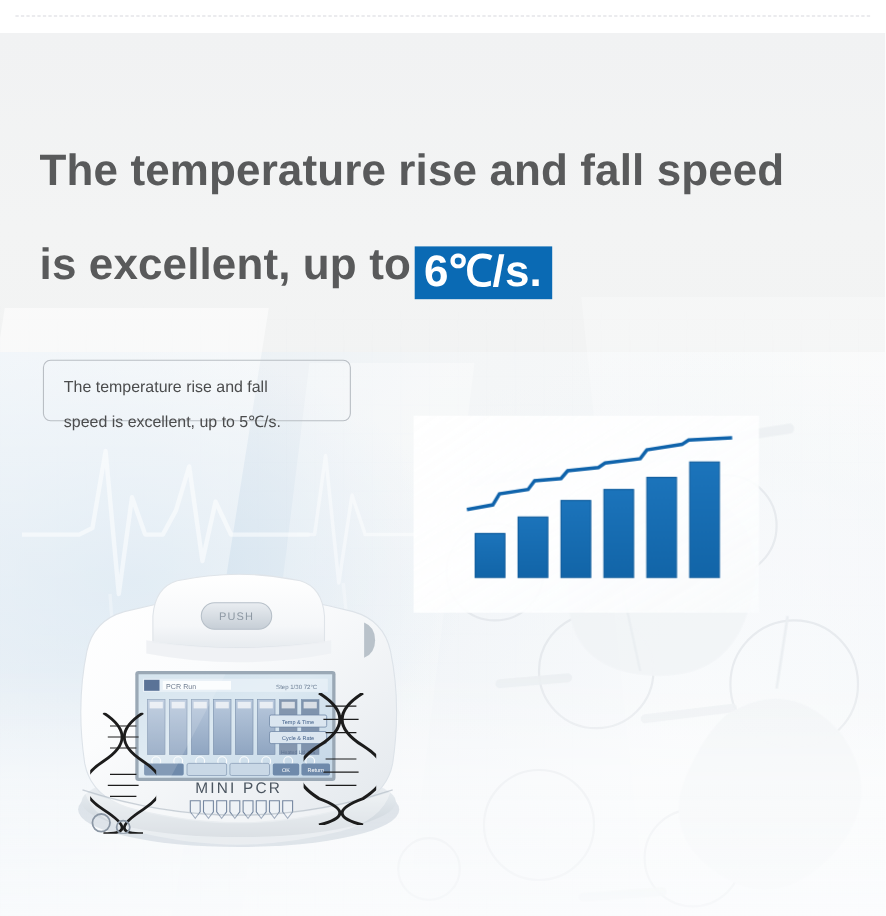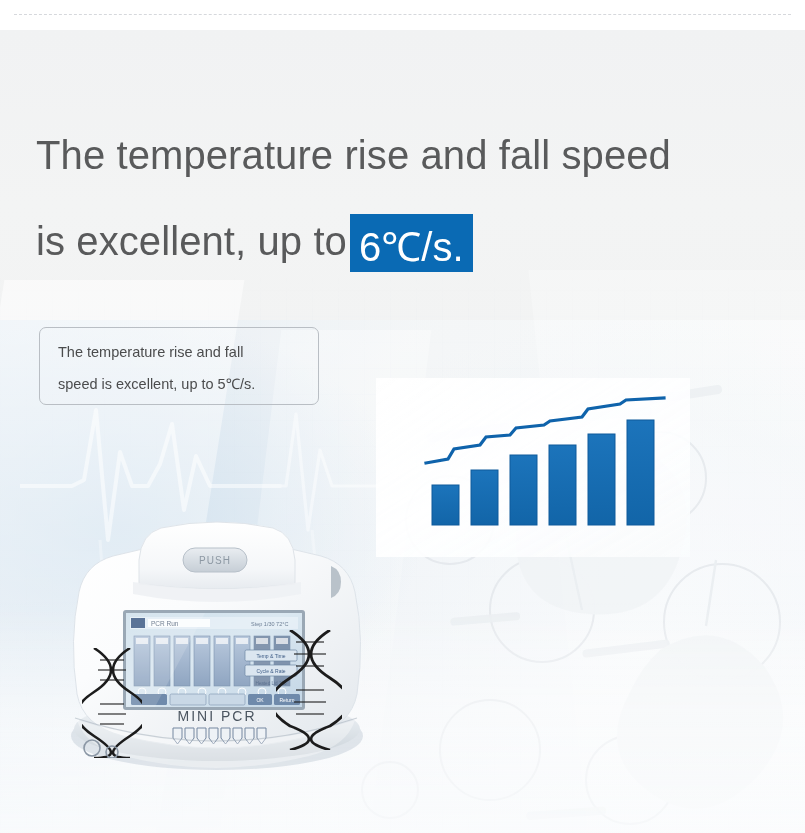--- a/index.html
+++ b/index.html
@@ -57,33 +57,33 @@
 
   
   .bottom-sheen{
     position:absolute;left:0;bottom:0;width:805px;height:230px;
     background:linear-gradient(180deg, rgba(255,255,255,0) 0%, rgba(255,255,255,.45) 45%, rgba(252,253,254,.75) 100%);
   }
 
   
   .headline{
     position:absolute;left:36px;top:112px;width:730px;
-    font-size:40px;line-height:86px;color:#595a5b;font-weight:400;
+    font-size:40px;line-height:86px;color:#595a5b;font-weight:700;
     letter-spacing:.1px;white-space:nowrap;
   }
   .headline .ln{display:block;}
   .hl-box{
     display:inline-block;background:#0a6ab4;color:#ffffff;
-    padding:12px 9px 4px 9px;margin-left:3px;line-height:1.05;
+    padding:2px 9px 4px 9px;margin-left:3px;line-height:1.05;
     vertical-align:-6px;
   }
 
   
   .caption{
-    position:absolute;left:39px;top:327px;width:280px;height:78px;
+    position:absolute;left:39px;top:327px;width:280px;height:56px;
     border:1px solid #b9bec4;border-radius:7px;
     background:rgba(255,255,255,.06);
     color:#4b4c4d;font-size:14.5px;line-height:32px;
     padding:8px 16px 0 18px;box-sizing:border-box;
   }
   .caption .cl{display:block;white-space:nowrap;}
 
   
   .chart-panel{
     position:absolute;left:376px;top:378px;width:314px;height:179px;

